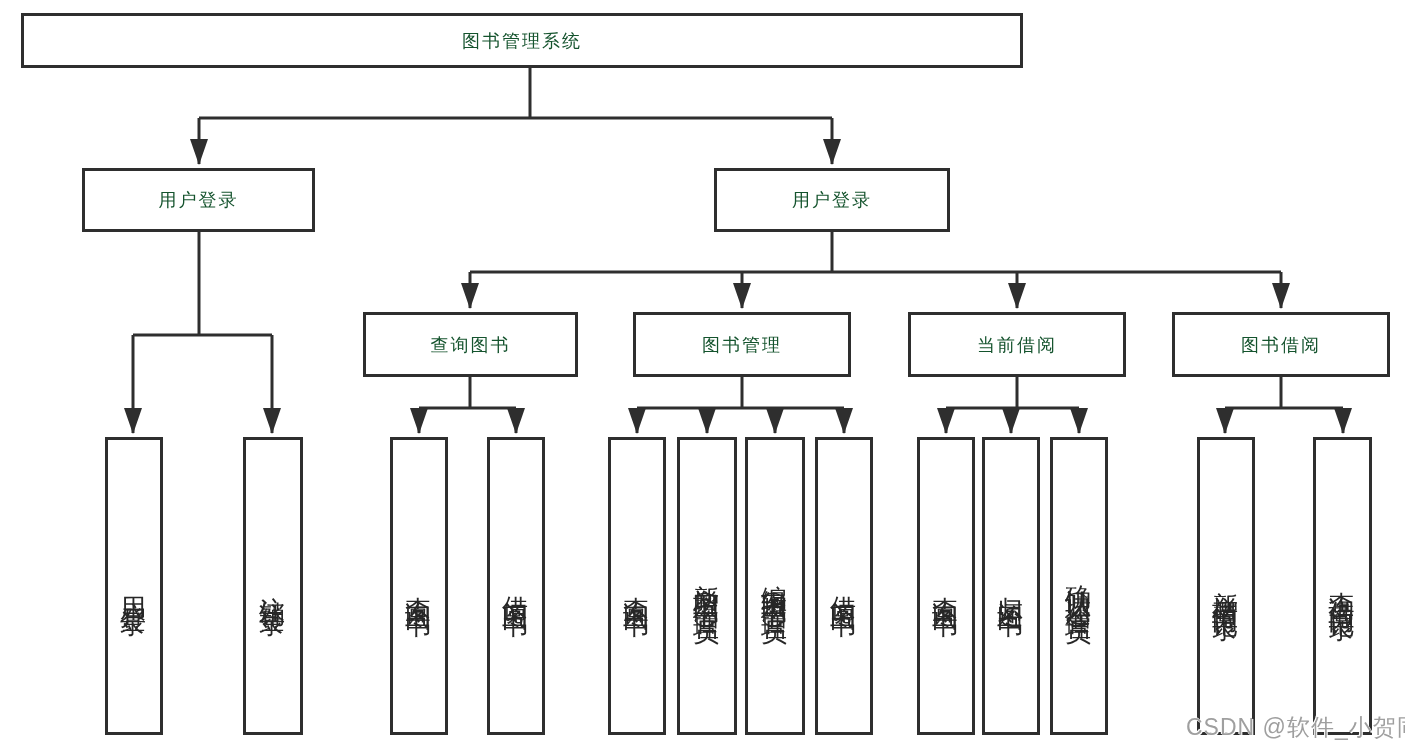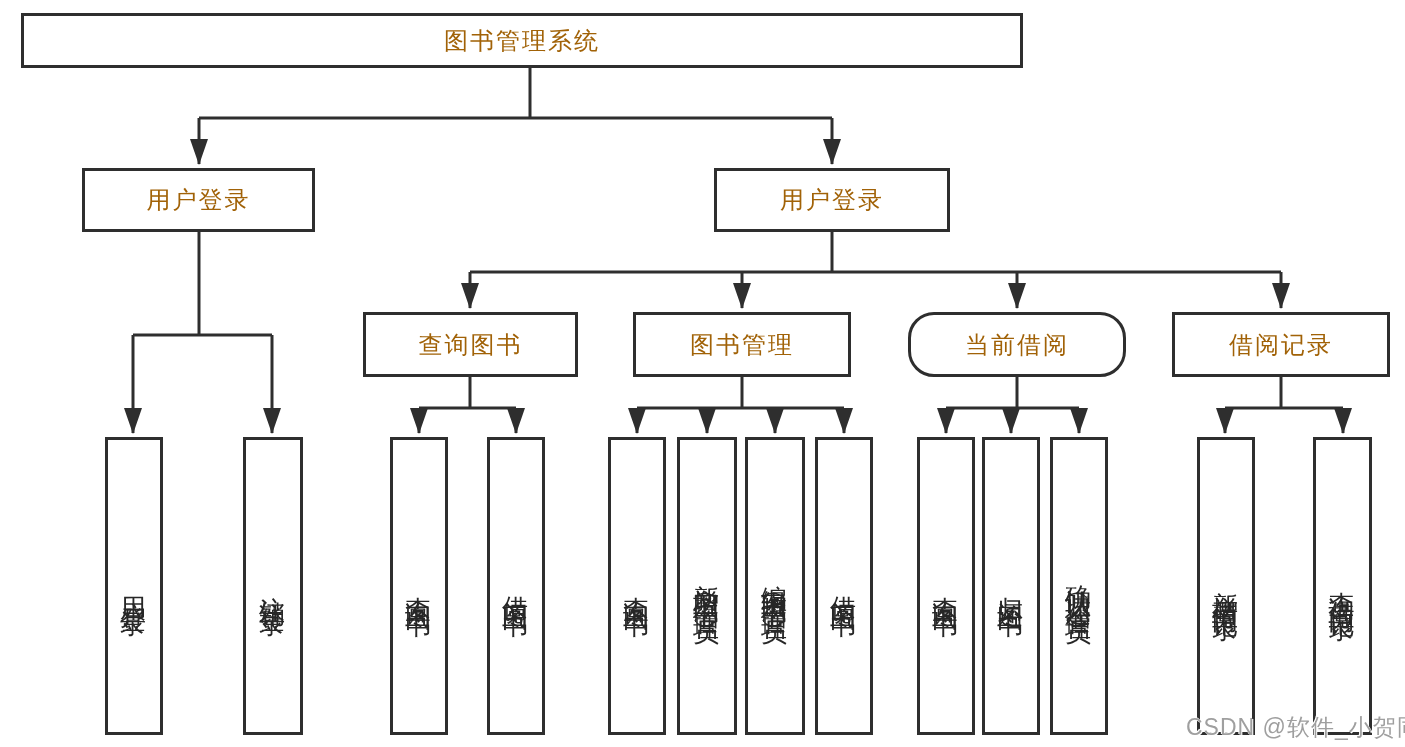--- a/index.html
+++ b/index.html
@@ -4,21 +4,21 @@
 <style>
   html,body { margin:0; padding:0; background:#ffffff; }
   #stage {
     position:relative; width:1405px; height:747px; background:#ffffff;
     font-family:"Liberation Sans","DejaVu Sans",sans-serif; overflow:hidden;
   }
   #wires { position:absolute; left:0; top:0; width:1405px; height:747px; }
   .hbox {
     position:absolute; box-sizing:border-box; background:#ffffff;
     border:3px solid #2e2e2e; display:flex; align-items:center; justify-content:center;
-    font-size:24px; color:#a16207; letter-spacing:2px; white-space:nowrap; z-index:2;
+    font-size:18px; color:#14532d; letter-spacing:2px; white-space:nowrap; z-index:2;
   }
   .vbox {
     position:absolute; box-sizing:border-box; top:437px; height:298px; background:#ffffff;
     border:3px solid #2e2e2e; display:flex; align-items:center; justify-content:center;
     writing-mode:vertical-rl; text-orientation:mixed;
     font-size:26px; color:#272727; letter-spacing:5px; z-index:2;
   }
   #watermark {
     position:absolute; left:1186px; top:712px; z-index:5;
     font-size:23px; color:#9f9f9f; letter-spacing:1px; white-space:nowrap;
@@ -80,22 +80,22 @@
     </g>
   </svg>
 
   <div class="hbox" style="left:21px; top:13px; width:1002px; height:55px;">图书管理系统</div>
 
   <div class="hbox" style="left:82px; top:168px; width:233px; height:64px;">用户登录</div>
   <div class="hbox" style="left:714px; top:168px; width:236px; height:64px;">用户登录</div>
 
   <div class="hbox" style="left:363px; top:312px; width:215px; height:65px;">查询图书</div>
   <div class="hbox" style="left:633px; top:312px; width:218px; height:65px;">图书管理</div>
-  <div class="hbox" style="left:908px; top:312px; width:218px; height:65px;border-radius:26px;">当前借阅</div>
-  <div class="hbox" style="left:1172px; top:312px; width:218px; height:65px;">借阅记录</div>
+  <div class="hbox" style="left:908px; top:312px; width:218px; height:65px;">当前借阅</div>
+  <div class="hbox" style="left:1172px; top:312px; width:218px; height:65px;">图书借阅</div>
 
   <div class="vbox" style="left:105px; width:58px;">用户登录</div>
   <div class="vbox" style="left:243px; width:60px;">注销登录</div>
 
   <div class="vbox" style="left:390px; width:58px;">查询图书</div>
   <div class="vbox" style="left:487px; width:58px;">借阅图书</div>
 
   <div class="vbox" style="left:608px; width:58px;">查询图书</div>
   <div class="vbox" style="left:677px; width:60px;">新增图书（管理员）</div>
   <div class="vbox" style="left:745px; width:60px;">编辑图书（管理员）</div>

